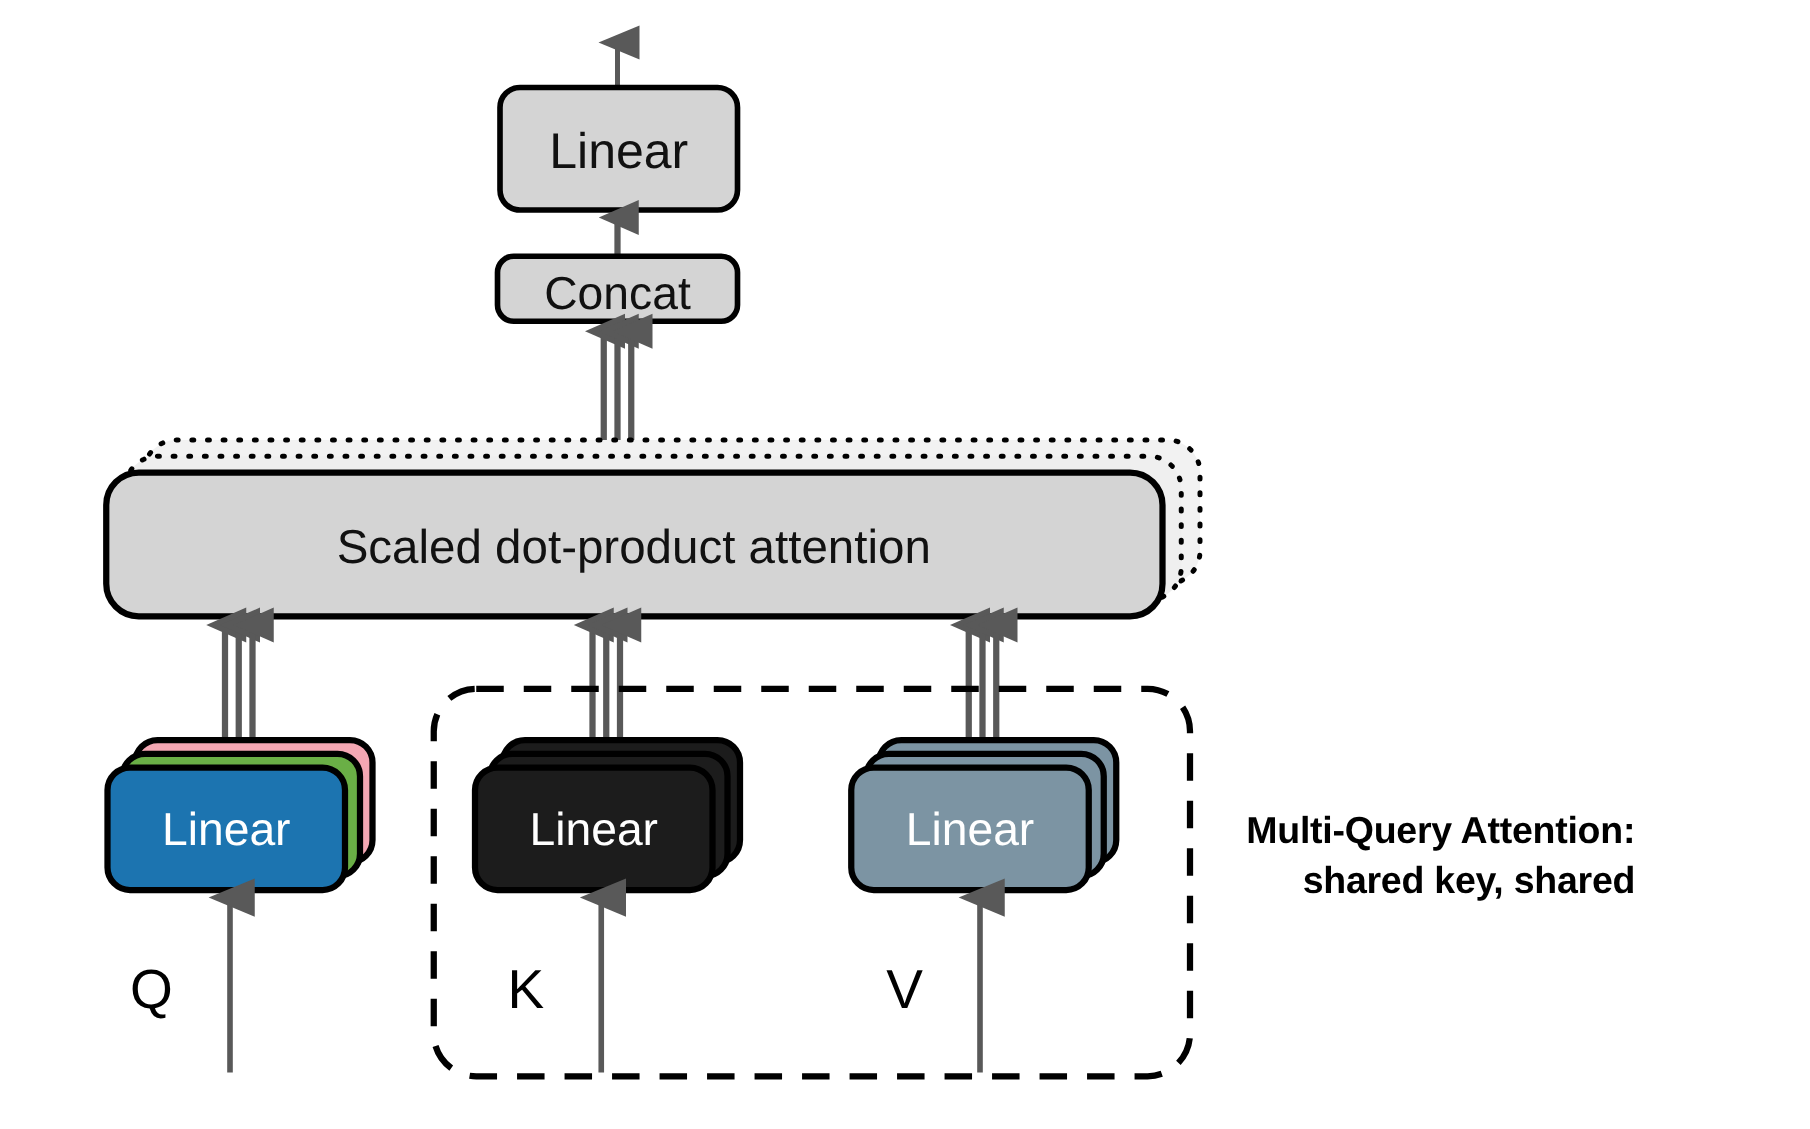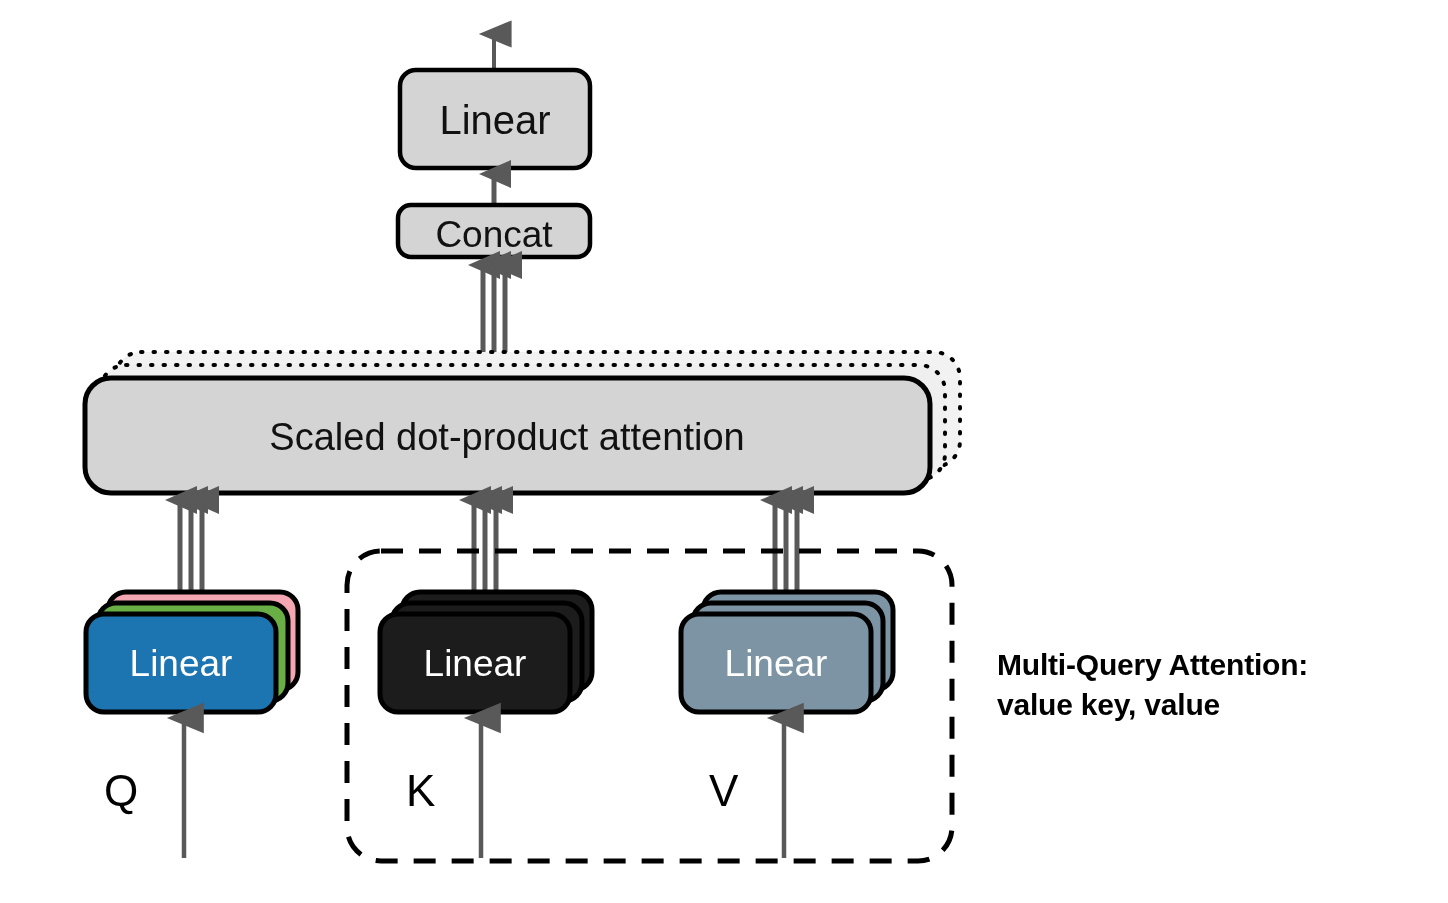--- a/index.html
+++ b/index.html
@@ -43,21 +43,21 @@
   }
   .annotation {
     position: absolute;
     font-family: "Liberation Sans", sans-serif;
     font-weight: 700;
     font-size: 30px;
     line-height: 1.34;
     color: #000000;
     letter-spacing: -0.2px;
   }
-  .annotation div { white-space: nowrap; }
+  .annotation div { white-space: nowrap; text-align: right; }
 </style>
 </head>
 <body>
 
 <div id="diagram-root">
 
   <svg class="canvas" viewBox="0 0 1448 903">
     <defs>
       <marker id="arrowhead" markerWidth="7" markerHeight="7" refX="3.2" refY="3.2" orient="auto" markerUnits="strokeWidth">
         <path d="M0.4,6.6 L3.2,0.2 L6.0,6.6 Z" fill="#595959"></path>
@@ -152,16 +152,16 @@
       <line x1="784" y1="858" x2="784" y2="718" stroke="#595959" stroke-width="4.5" marker-end="url(#arrowheadThin)"></line>
     </g>
 
     <text x="104" y="806" class="io-label">Q</text>
     <text x="406" y="806" class="io-label">K</text>
     <text x="709" y="806" class="io-label">V</text>
   </svg>
 
   <div class="annotation" style="left:997px; top:645px;">
     <div>Multi-Query Attention:</div>
-    <div>value key, value</div>
+    <div>shared key, shared</div>
   </div>
 
 </div>
 
 </body></html>

